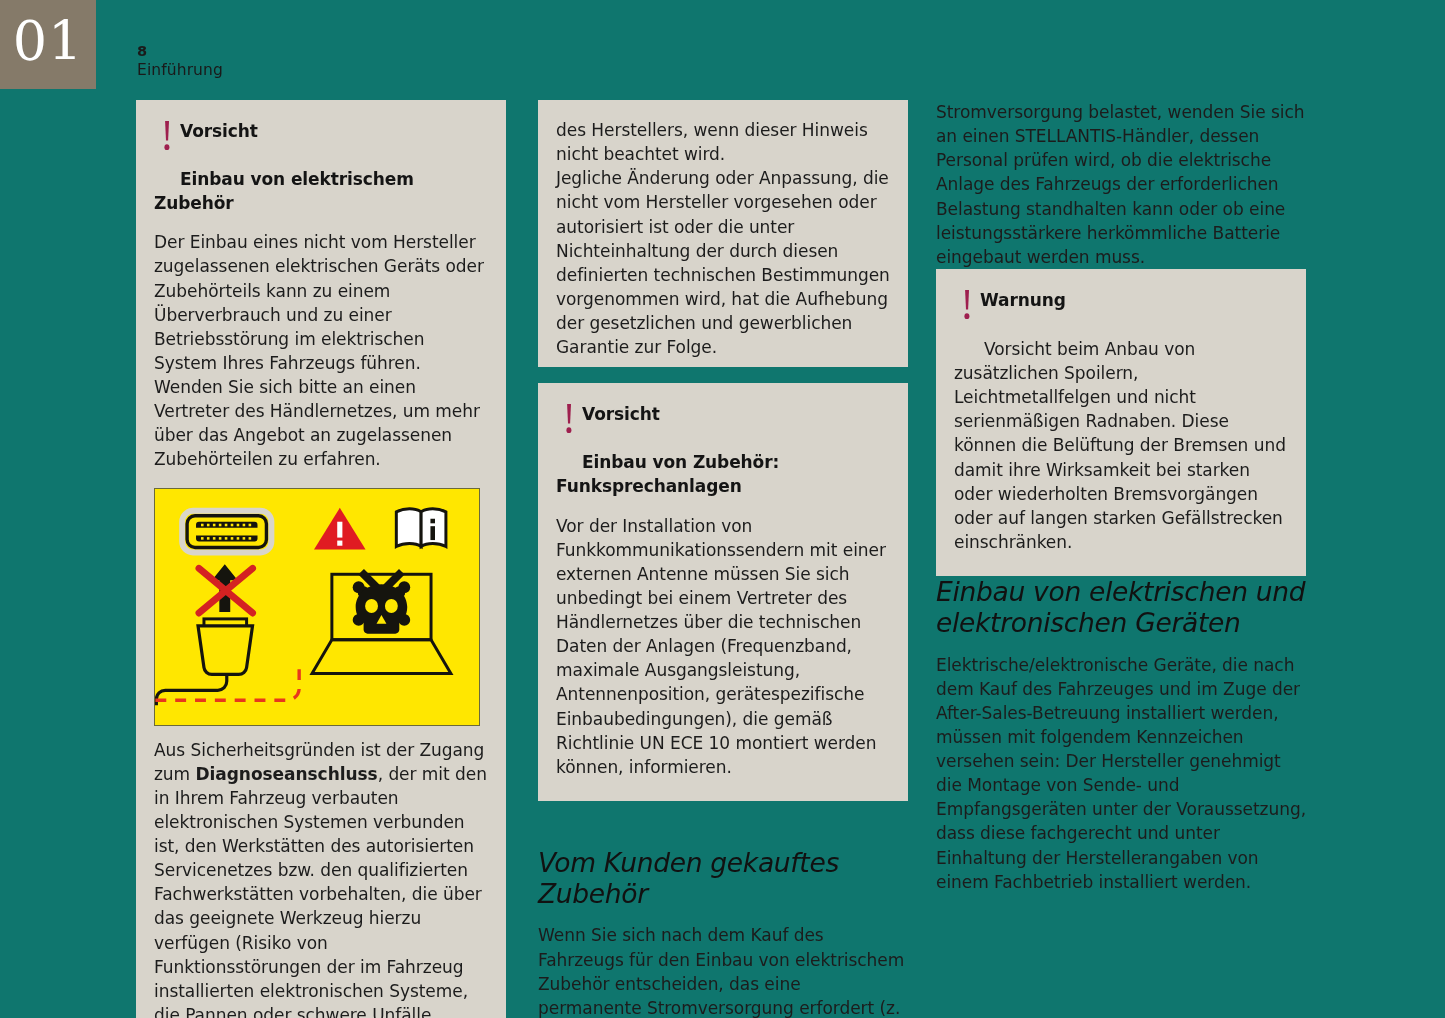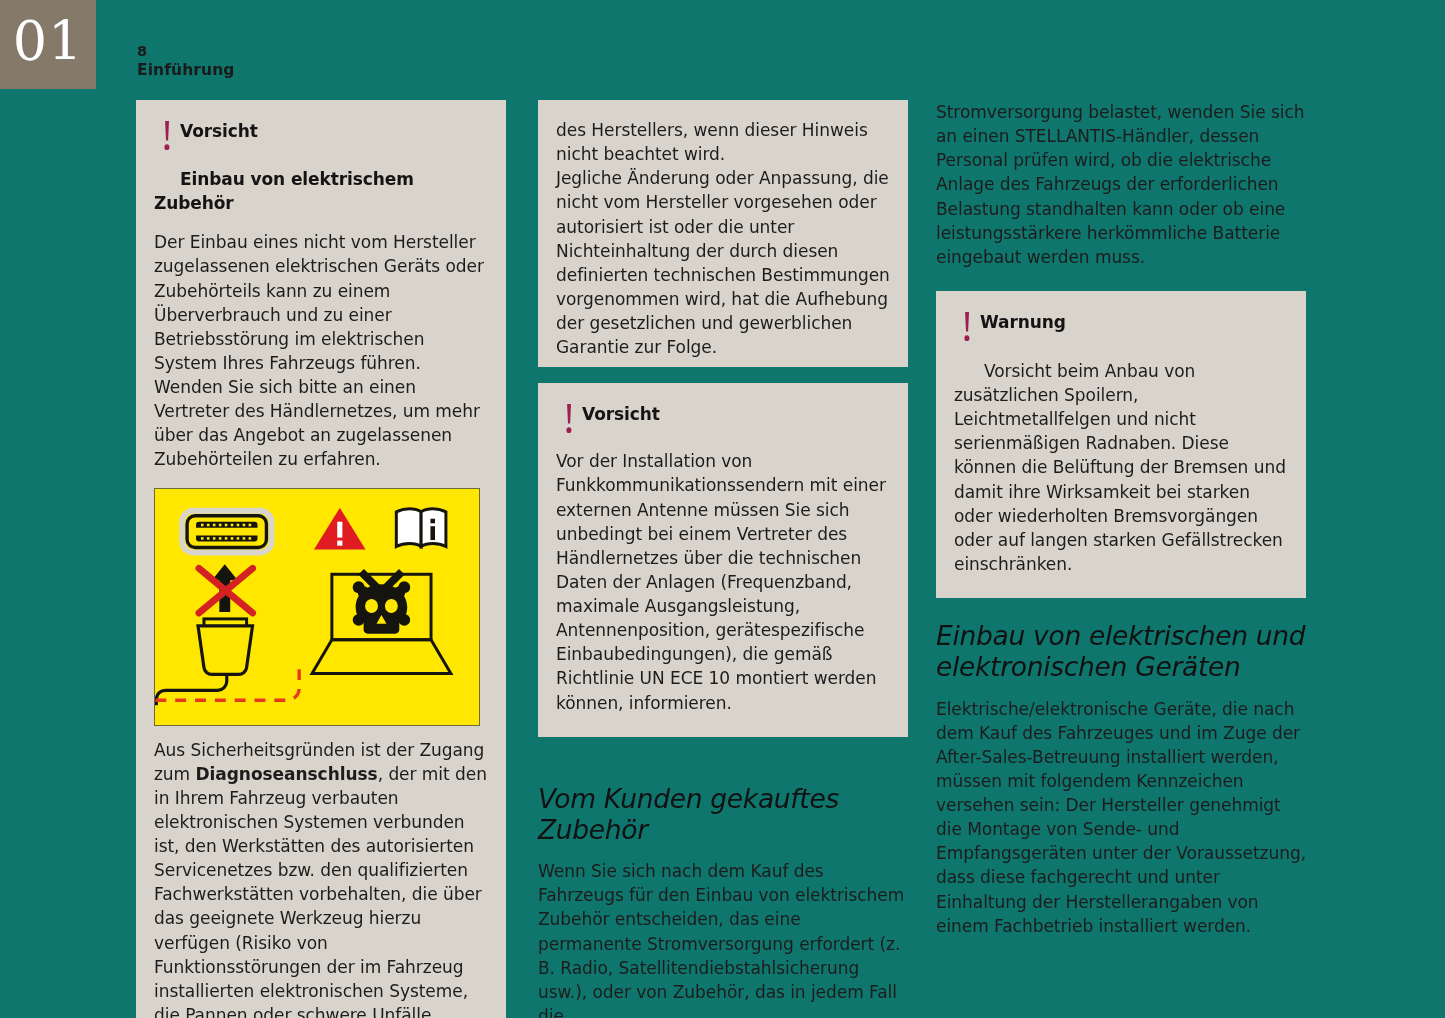--- a/index.html
+++ b/index.html
@@ -42,21 +42,21 @@
   }
   .page-number {
     font-size: 14.5px;
     font-weight: 700;
     color: #1a1a1a;
     line-height: 1.25;
     letter-spacing: 0.2px;
   }
   .chapter-title {
     font-size: 15.5px;
-    font-weight: 700;
+    font-weight: 400;
     color: #1a1a1a;
     line-height: 1.3;
     letter-spacing: 0.1px;
   }
 
   
   .col {
     position: absolute;
     top: 100px;
     width: 370px;
@@ -141,21 +141,21 @@
   .figure {
     width: 326px;
     height: 238px;
     background: #ffe700;
     border: 1.5px solid #6b6a3a;
     display: block;
   }
   .mt-14 { margin-top: 14px; }
   .mt-16 { margin-top: 16px; }
   .mt-20 { margin-top: 20px; }
-  .mt-22 { margin-top: 22px; }
+  .mt-22 { }
   .mt-30 { margin-top: 46px; }
 </style>
 </head>
 <body>
 
 <div class="page">
 
   <div class="chapter-badge">
     <span class="chapter-badge-num">01</span>
   </div>
@@ -279,20 +279,24 @@
     <div class="callout mt-16">
       <div class="callout-head">
         <span class="bang-icon">
           <svg width="10" height="30" viewBox="0 0 10 30" aria-hidden="true">
             <path d="M3.1 0 H7.0 L6.1 19.5 H4.0 Z" fill="#9e1f4e"></path>
             <ellipse cx="4.9" cy="26.2" rx="2.5" ry="2.9" fill="#9e1f4e"></ellipse>
           </svg>
         </span>
         <span class="callout-kind">Vorsicht</span>
       </div>
+      <div class="callout-subject">
+        <span class="lead">Einbau von Zubehör:</span><br>
+        <span>Funksprechanlagen</span>
+      </div>
       <div class="callout-body">Vor der Installation von Funkkommunikationssendern mit einer externen Antenne müssen Sie sich unbedingt bei einem Vertreter des Händlernetzes über die technischen Daten der Anlagen (Frequenzband, maximale Ausgangsleistung, Antennenposition, gerätespezifische Einbaubedingungen), die gemäß Richtlinie UN ECE 10 montiert werden können, informieren.</div>
     </div>
 
     <h2 class="section-heading mt-30">Vom Kunden gekauftes Zubehör</h2>
     <p class="body-text mt-14">Wenn Sie sich nach dem Kauf des Fahrzeugs für den Einbau von elektrischem Zubehör entscheiden, das eine permanente Stromversorgung erfordert (z. B. Radio, Satellitendiebstahlsicherung usw.), oder von Zubehör, das in jedem Fall die</p>
   </div>
 
   <div class="col col-3">
 
     <p class="body-text">Stromversorgung belastet, wenden Sie sich an einen STELLANTIS-Händler, dessen Personal prüfen wird, ob die elektrische Anlage des Fahrzeugs der erforderlichen Belastung standhalten kann oder ob eine leistungsstärkere herkömmliche Batterie eingebaut werden muss.</p>

